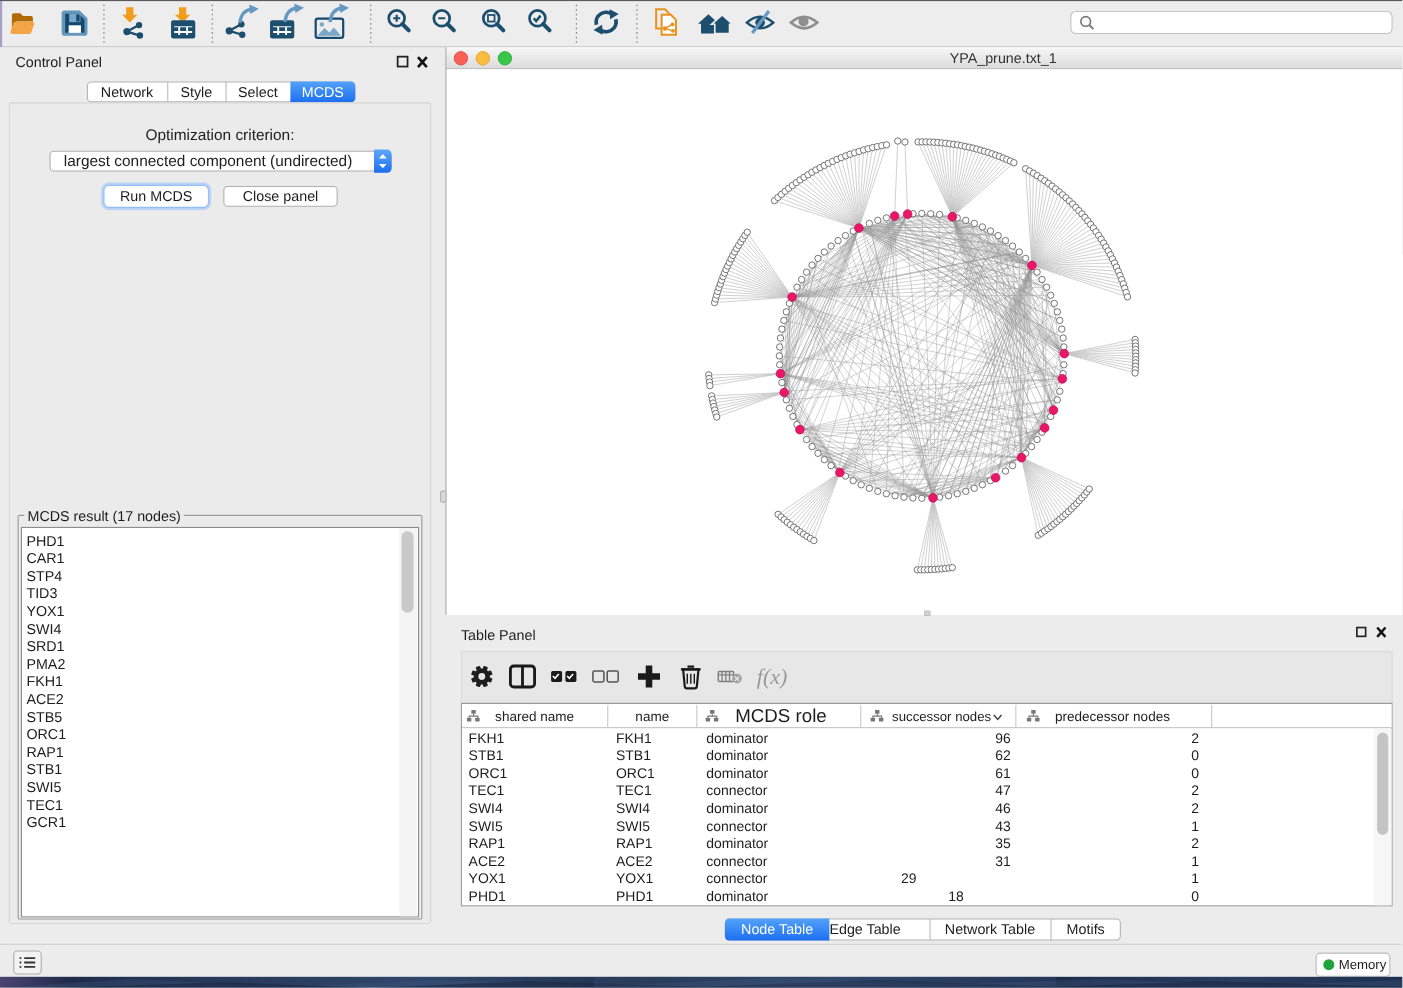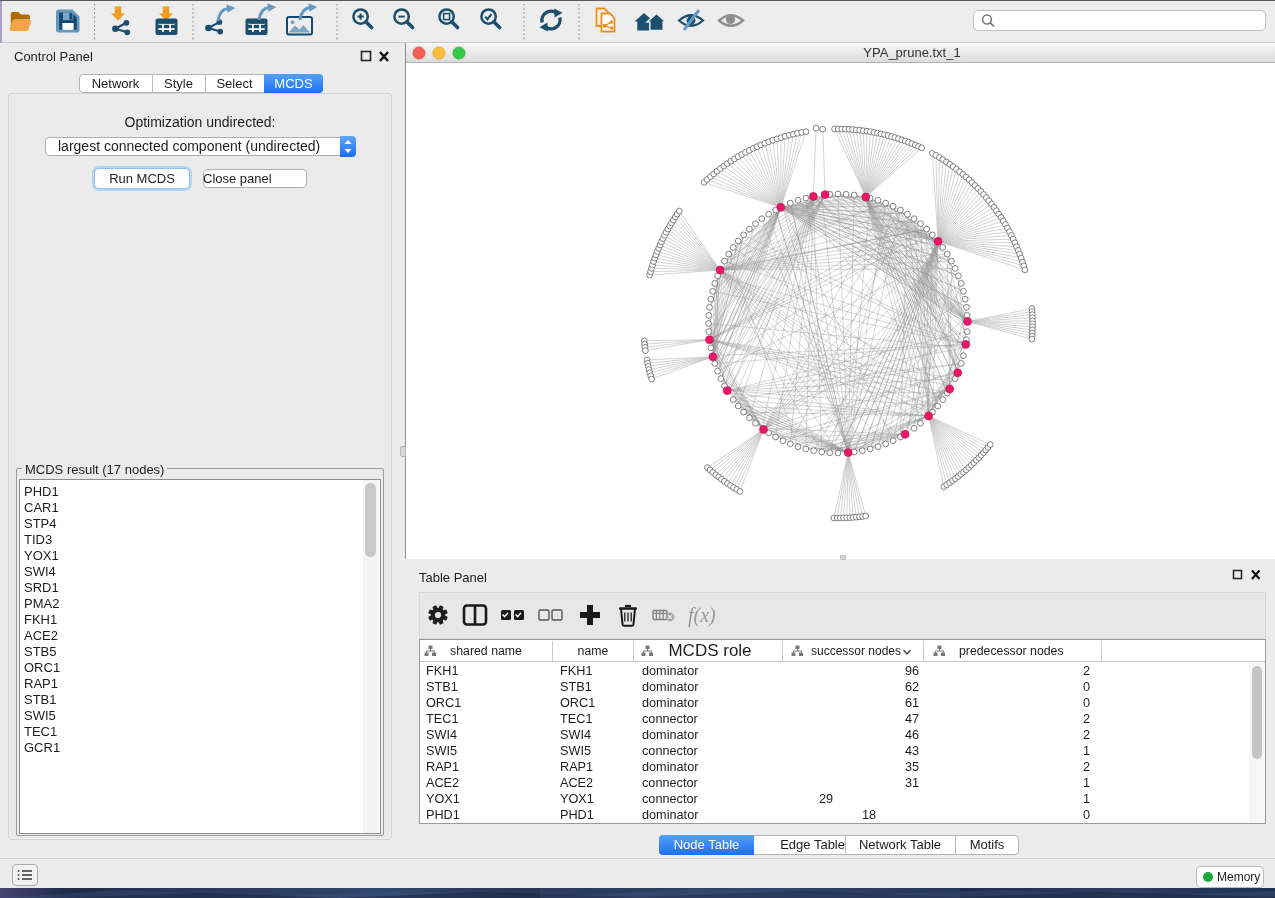--- a/index.html
+++ b/index.html
@@ -132,34 +132,34 @@
 <div class="abs" style="left:79px;top:74px;width:244px;height:19px;background:#fff;border:1px solid #b4b4b4;border-radius:4px;box-sizing:border-box"></div>
 <div class="abs" style="left:152px;top:74px;width:1px;height:19px;background:#bcbcbc"></div>
 <div class="abs" style="left:205px;top:74px;width:1px;height:19px;background:#bcbcbc"></div>
 <div class="abs" style="left:264px;top:74px;width:59px;height:19px;background:linear-gradient(#53a2f9,#1d6ff1);border-radius:0 4px 4px 0"></div>
 <div class="abs txt" style="left:79px;top:74px;width:73px;height:19px;line-height:19px;text-align:center;font-size:13px">Network</div>
 <div class="abs txt" style="left:152px;top:74px;width:53px;height:19px;line-height:19px;text-align:center;font-size:13px">Style</div>
 <div class="abs txt" style="left:205px;top:74px;width:59px;height:19px;line-height:19px;text-align:center;font-size:13px">Select</div>
 <div class="abs" style="left:264px;top:74px;width:59px;height:19px;line-height:19px;text-align:center;font-size:13px;color:#fff">MCDS</div>
 
 <div class="abs" style="left:8px;top:93px;width:384px;height:747px;background:#ebebeb;border:1px solid #d5d5d5;border-radius:3px;box-sizing:border-box"></div>
-<div class="abs txt" style="left:0;top:114px;width:400px;text-align:center;font-size:14px">Optimization undirected:</div>
+<div class="abs txt" style="left:0;top:114px;width:400px;text-align:center;font-size:14px">Optimization criterion:</div>
 
 <div class="abs" style="left:45px;top:137px;width:311px;height:19px;background:#fff;border:1px solid #b0b0b0;border-radius:4px;box-sizing:border-box"></div>
 <div class="abs txt" style="left:58px;top:137px;height:19px;line-height:19px;font-size:14px">largest connected component (undirected)</div>
 <div class="abs" style="left:340px;top:136px;width:16px;height:21px;background:linear-gradient(#5fa7fa,#1e6ef0);border-radius:0 4px 4px 0"></div>
 <svg class="abs" style="left:340px;top:136px" width="16" height="21" viewBox="0 0 16 21">
   <path d="M4.5,8 L8,4 L11.5,8 z" fill="#fff"></path>
   <path d="M4.5,13 L8,17 L11.5,13 z" fill="#fff"></path>
 </svg>
 
 <div class="abs" style="left:94px;top:168px;width:96px;height:21px;background:#fff;border:1.5px solid #94bff2;border-radius:5px;box-shadow:0 0 0 2px #b6d2f6;box-sizing:border-box"></div>
 <div class="abs txt" style="left:94px;top:169px;width:96px;height:19px;line-height:19px;text-align:center;font-size:13px">Run MCDS</div>
 <div class="abs" style="left:203px;top:169px;width:104px;height:19px;background:#fff;border:1px solid #b0b0b0;border-radius:4px;box-sizing:border-box"></div>
-<div class="abs txt" style="left:203px;top:169px;width:104px;height:19px;line-height:19px;font-size:13px">Close panel</div>
+<div class="abs txt" style="left:203px;top:169px;width:104px;height:19px;line-height:19px;text-align:center;font-size:13px">Close panel</div>
 
 <div class="abs" style="left:16px;top:468px;width:368px;height:368px;border:1px solid #9a9a9a;border-radius:2px;box-sizing:border-box"></div>
 <div class="abs txt" style="left:22px;top:462px;background:#ebebeb;padding:0 3px;font-size:13px">MCDS result (17 nodes)</div>
 <div class="abs" style="left:19px;top:479px;width:362px;height:355px;background:#fff;border:1px solid #8c8c8c;box-sizing:border-box"></div>
 <div class="abs txt" style="left:24px;top:484px;font-size:13px">
     <div style="height:16px;line-height:16px">PHD1</div>
     <div style="height:16px;line-height:16px">CAR1</div>
     <div style="height:16px;line-height:16px">STP4</div>
     <div style="height:16px;line-height:16px">TID3</div>
     <div style="height:16px;line-height:16px">YOX1</div>
@@ -1175,21 +1175,21 @@
 <div class="abs txt" style="left:990px;top:807px;width:100px;height:16px;line-height:16px;font-size:12.7px;text-align:right">0</div>
 
 <div class="abs" style="left:1249px;top:663px;width:16px;height:160px;background:#f6f6f6"></div>
 <div class="abs" style="left:1252px;top:666px;width:10px;height:93px;background:#c4c4c4;border-radius:5px"></div>
 
 <div class="abs" style="left:659px;top:835px;width:360px;height:20px;background:#fff;border:1px solid #b4b4b4;border-radius:4px;box-sizing:border-box"></div>
 <div class="abs" style="left:659px;top:835px;width:95px;height:20px;background:linear-gradient(#53a2f9,#1d6ff1);border-radius:4px 0 0 4px"></div>
 <div class="abs" style="left:845px;top:835px;width:1px;height:20px;background:#bcbcbc"></div>
 <div class="abs" style="left:955px;top:835px;width:1px;height:20px;background:#bcbcbc"></div>
 <div class="abs" style="left:659px;top:835px;width:95px;height:20px;line-height:20px;text-align:center;font-size:13px;color:#fff">Node Table</div>
-<div class="abs txt" style="left:754px;top:835px;width:91px;height:20px;line-height:20px;text-align:right;font-size:13px">Edge Table</div>
+<div class="abs txt" style="left:754px;top:835px;width:91px;height:20px;line-height:20px;text-align:left;font-size:13px">Edge Table</div>
 <div class="abs txt" style="left:845px;top:835px;width:110px;height:20px;line-height:20px;text-align:center;font-size:13px">Network Table</div>
 <div class="abs txt" style="left:955px;top:835px;width:64px;height:20px;line-height:20px;text-align:center;font-size:13px">Motifs</div>
 
 <div class="abs" style="left:0;top:858px;width:1275px;height:30px;background:#ececec;border-top:1px solid #d2d2d2;box-sizing:border-box"></div>
 <div class="abs" style="left:12px;top:864px;width:26px;height:22px;background:#f2f2f2;border:1px solid #ababab;border-radius:4px;box-sizing:border-box"></div>
 <svg class="abs" style="left:17px;top:869px" width="16" height="12" viewBox="0 0 16 12">
   <g stroke="#333" stroke-width="1.6">
     <path d="M0.8,2 h1.6 M5,2 h10 M0.8,6 h1.6 M5,6 h10 M0.8,10 h1.6 M5,10 h10"></path>
   </g>
 </svg>

